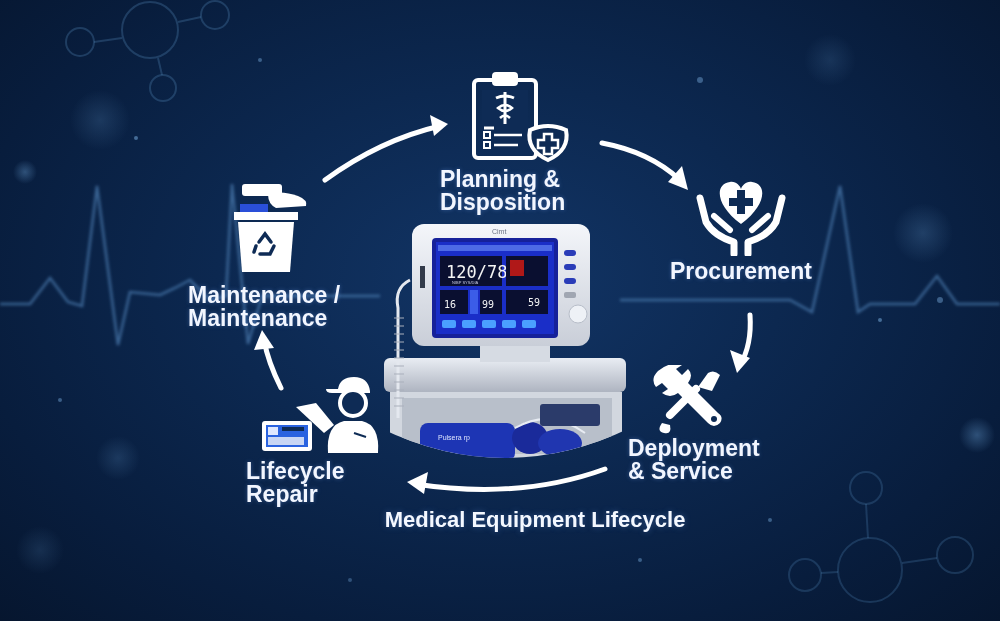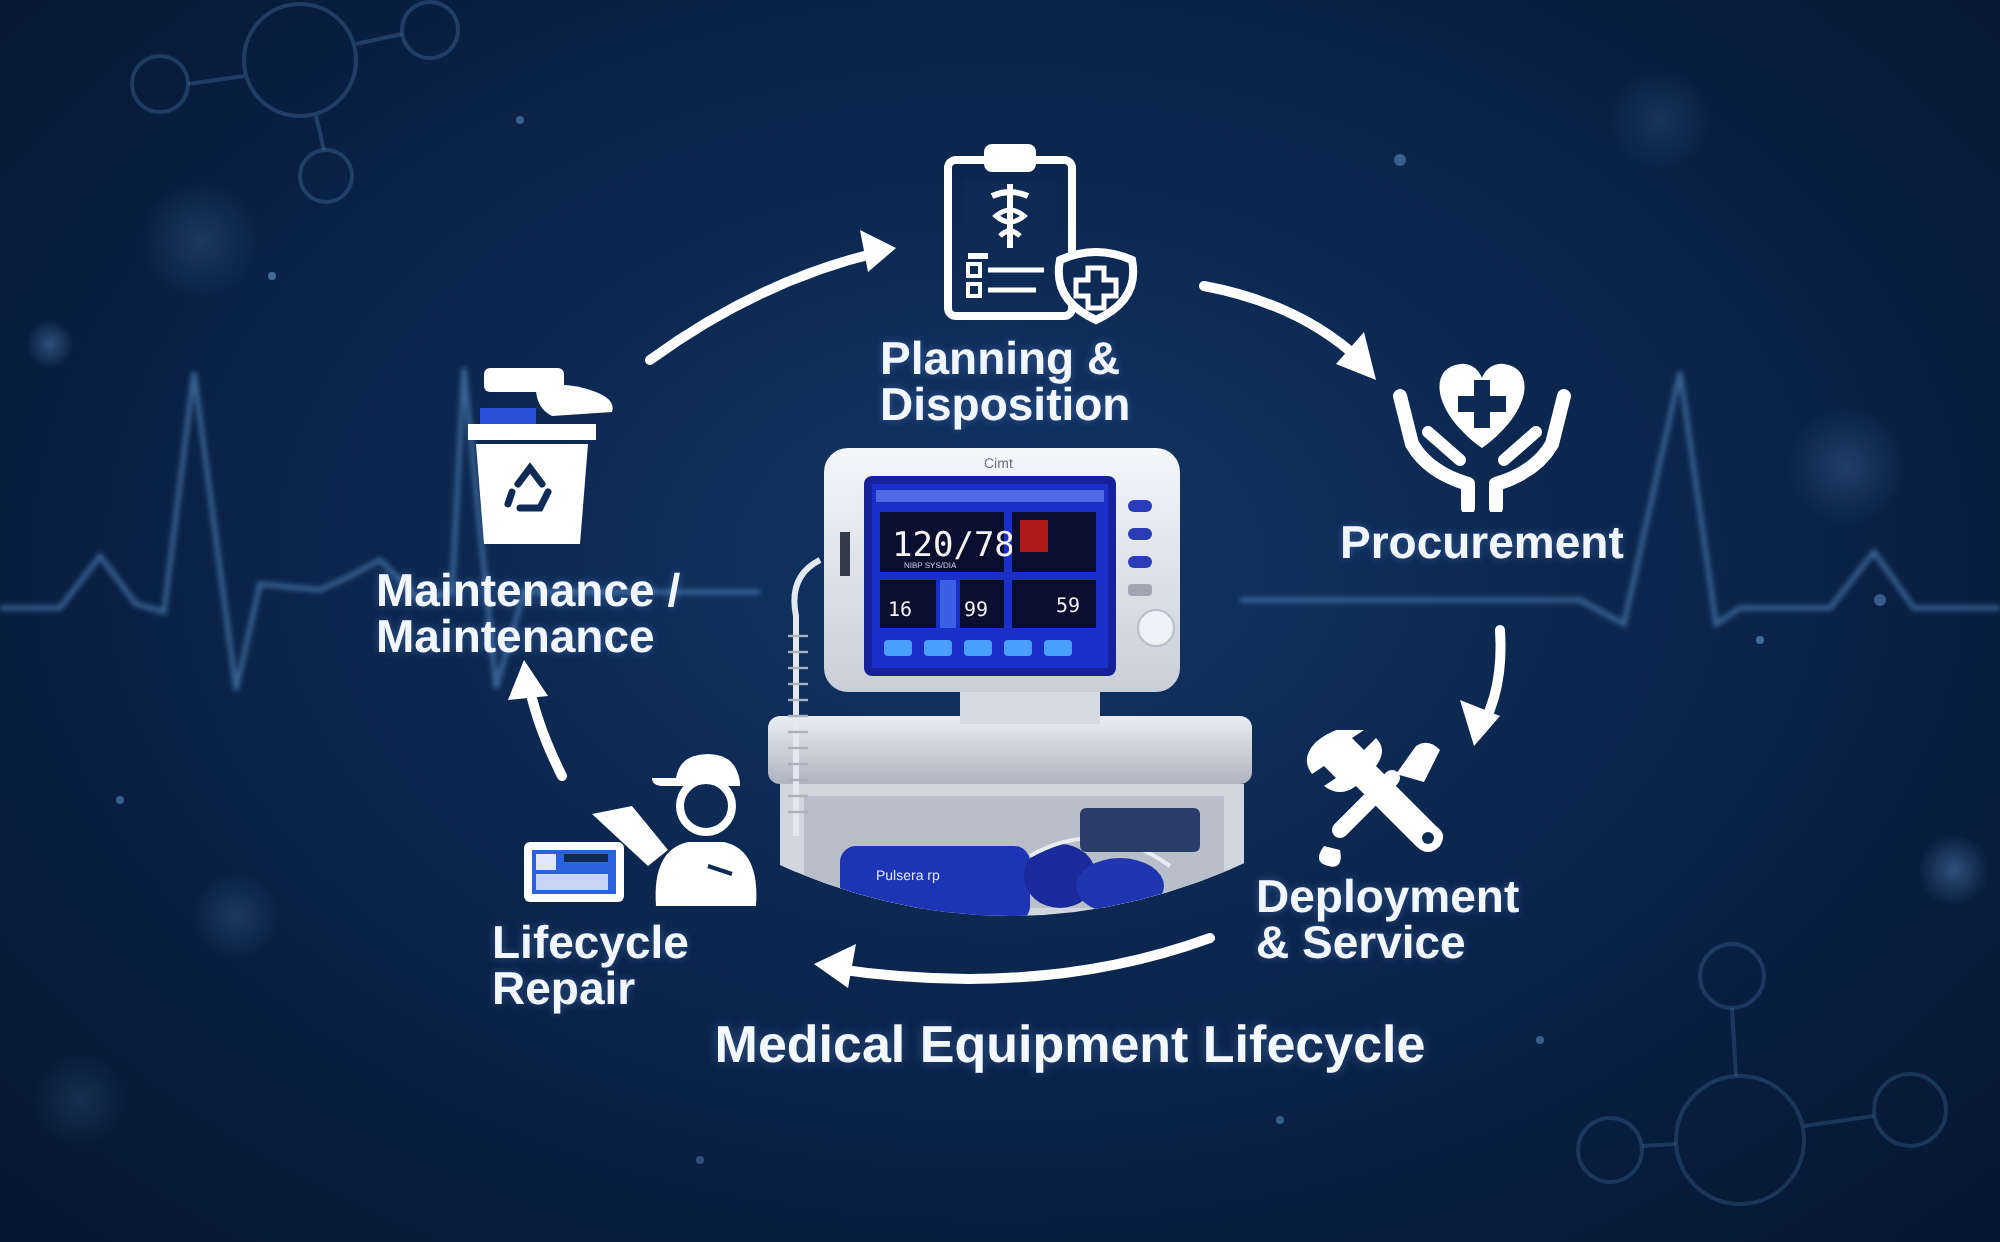--- a/index.html
+++ b/index.html
@@ -12,21 +12,21 @@
   .bg-layer { position:absolute; left:0; top:0; width:1000px; height:621px; }
   .stage-label {
     position:absolute; font-weight:bold; font-size:23px; line-height:23px;
     color:#f2f6ff; text-align:left; white-space:nowrap;
     text-shadow: 0 0 4px rgba(120,170,255,0.35);
   }
   .stage-label span { display:block; }
   .icon { position:absolute; }
   .title {
     position:absolute; left:320px; top:507px; width:430px; text-align:center;
-    font-weight:bold; font-size:26px; color:#f4f8ff;
+    font-weight:bold; font-size:22px; color:#f4f8ff;
     text-shadow: 0 0 6px rgba(120,170,255,0.35);
   }
   .device { position:absolute; left:380px; top:218px; width:250px; height:250px; }
 </style>
 </head>
 <body>
 
 <svg class="bg-layer" viewBox="0 0 1000 621" xmlns="http://www.w3.org/2000/svg">
   <defs>
     <radialGradient id="bokeh" cx="50%" cy="50%" r="50%">

